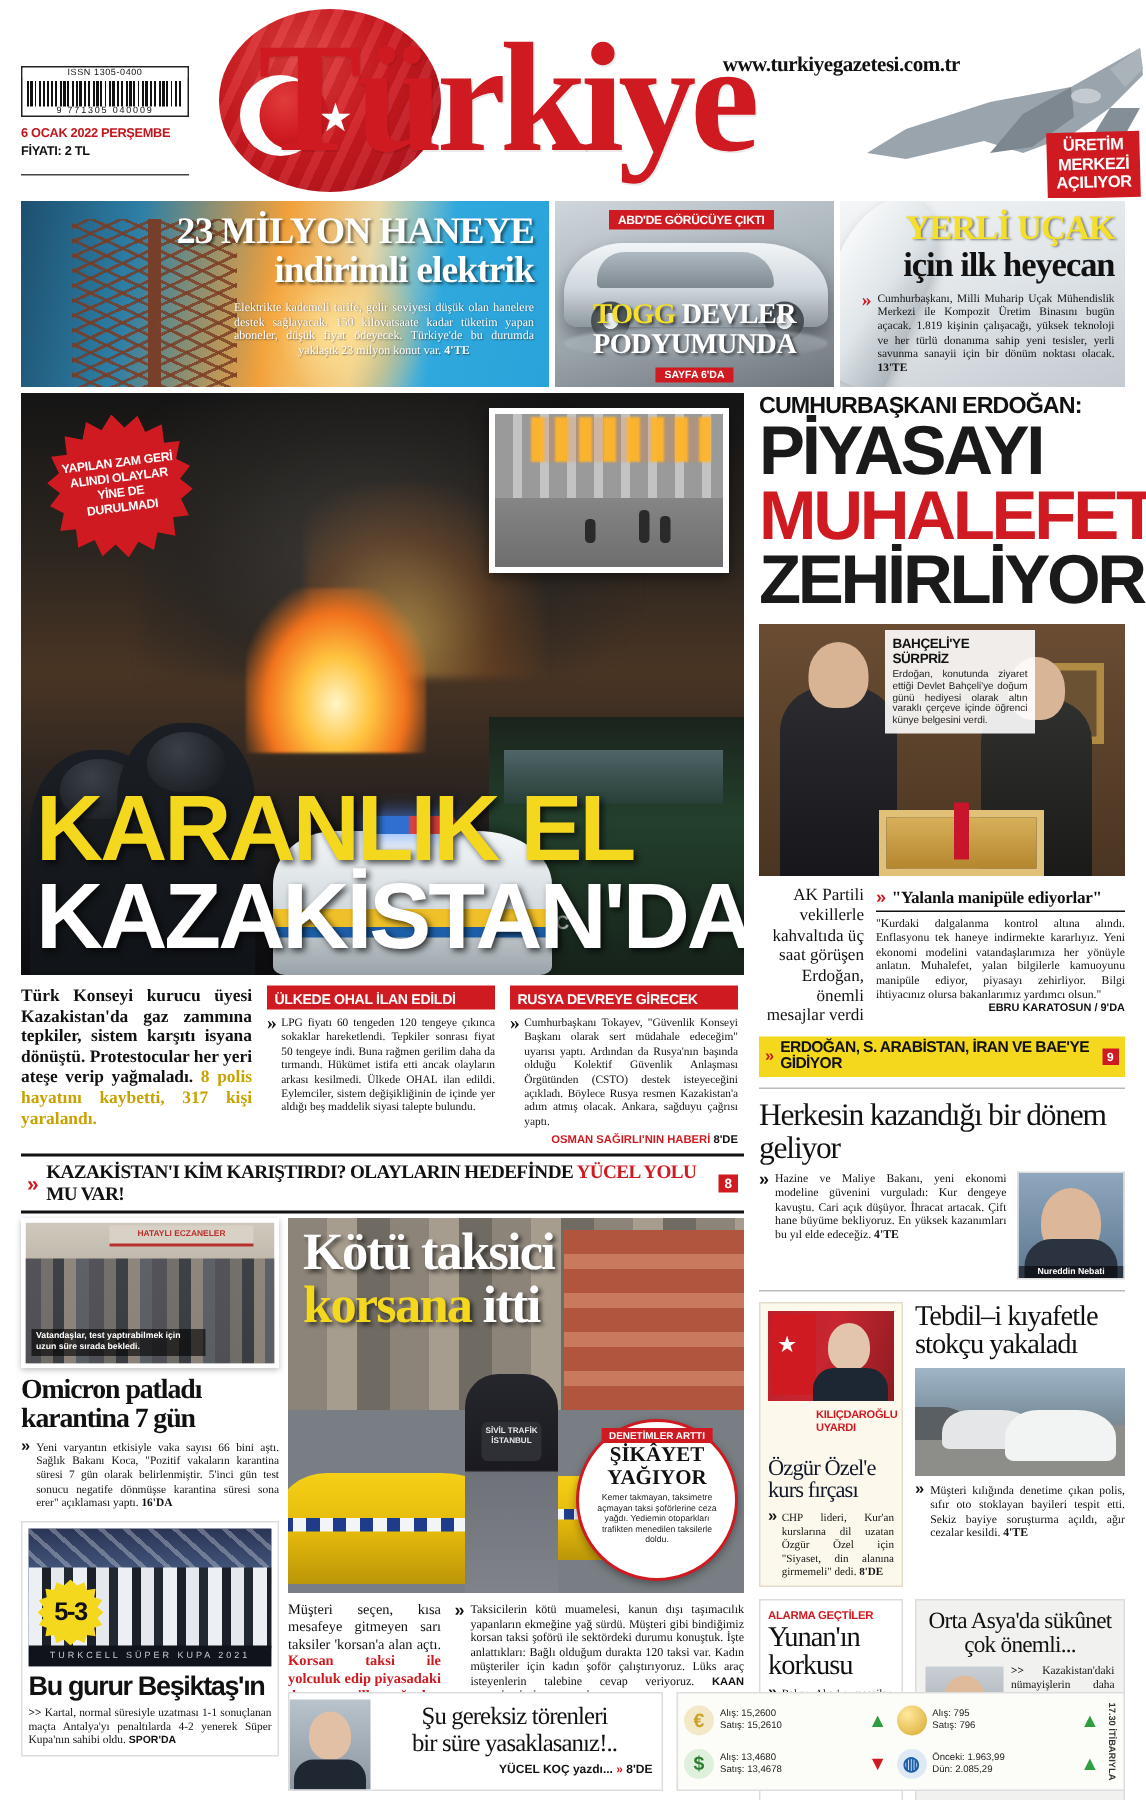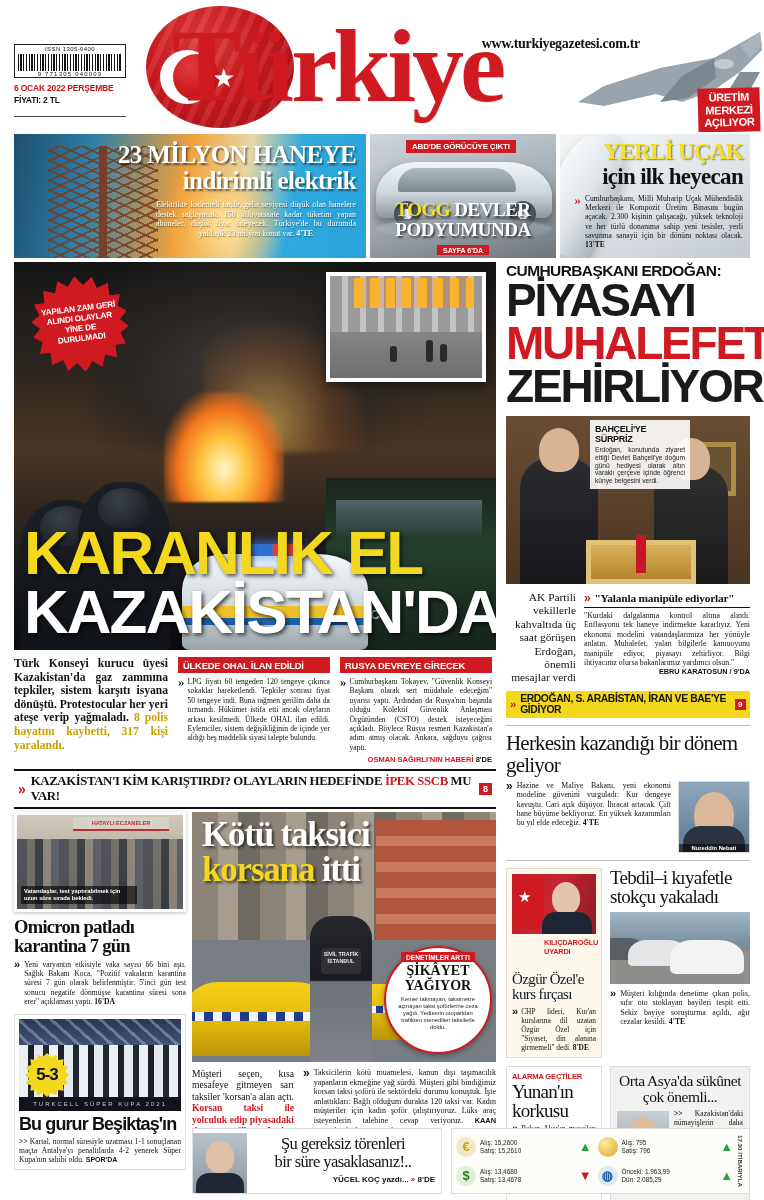--- a/index.html
+++ b/index.html
@@ -645,21 +645,21 @@
       <div class="lbl-sayfa">SAYFA 6'DA</div>
     </div>
 
     <div class="tb-ucak">
       <div class="missile"></div>
       <div class="tb-ucak-in">
         <div class="uc-h1">YERLİ UÇAK</div>
         <div class="uc-h2">için ilk heyecan</div>
         <div class="uc-body">
           <span class="q">»</span>
-          <p><span>Cumhurbaşkanı, Milli Muharip Uçak Mühendislik Merkezi ile Kompozit Üretim Binasını bugün açacak. 2.300 kişinin çalışacağı, yüksek teknoloji ve her türlü donanıma sahip yeni tesisler, yerli savunma sanayii için bir dönüm noktası olacak.</span>
+          <p><span>Cumhurbaşkanı, Milli Muharip Uçak Mühendislik Merkezi ile Kompozit Üretim Binasını bugün açacak. 1.819 kişinin çalışacağı, yüksek teknoloji ve her türlü donanıma sahip yeni tesisler, yerli savunma sanayii için bir dönüm noktası olacak.</span>
              <b>13'TE</b></p>
         </div>
       </div>
     </div>
   </div>
 
   <div class="mainstory">
     <div class="ms-photo">
       <div class="smoke"></div>
       <div class="fire2"></div>
@@ -718,21 +718,21 @@
         <div class="byline">
           <span>OSMAN SAĞIRLI'NIN HABERİ</span>
           <span class="pg">8'DE</span>
         </div>
       </div>
     </div>
 
     <div class="ms-strip">
       <span class="q">»</span>
       <span class="txt">
-        <span>KAZAKİSTAN'I KİM KARIŞTIRDI? OLAYLARIN HEDEFİNDE </span><span class="r">İPEK SSCB</span><span> MU VAR!</span>
+        <span>KAZAKİSTAN'I KİM KARIŞTIRDI? OLAYLARIN HEDEFİNDE </span><span class="r">YÜCEL YOLU</span><span> MU VAR!</span>
       </span>
       <span class="pgbox">8</span>
     </div>
   </div>
 
   <div class="rightcol">
 
     <div>
       <div class="rc-kicker">CUMHURBAŞKANI ERDOĞAN:</div>
       <div class="rc-h1">PİYASAYI</div>

